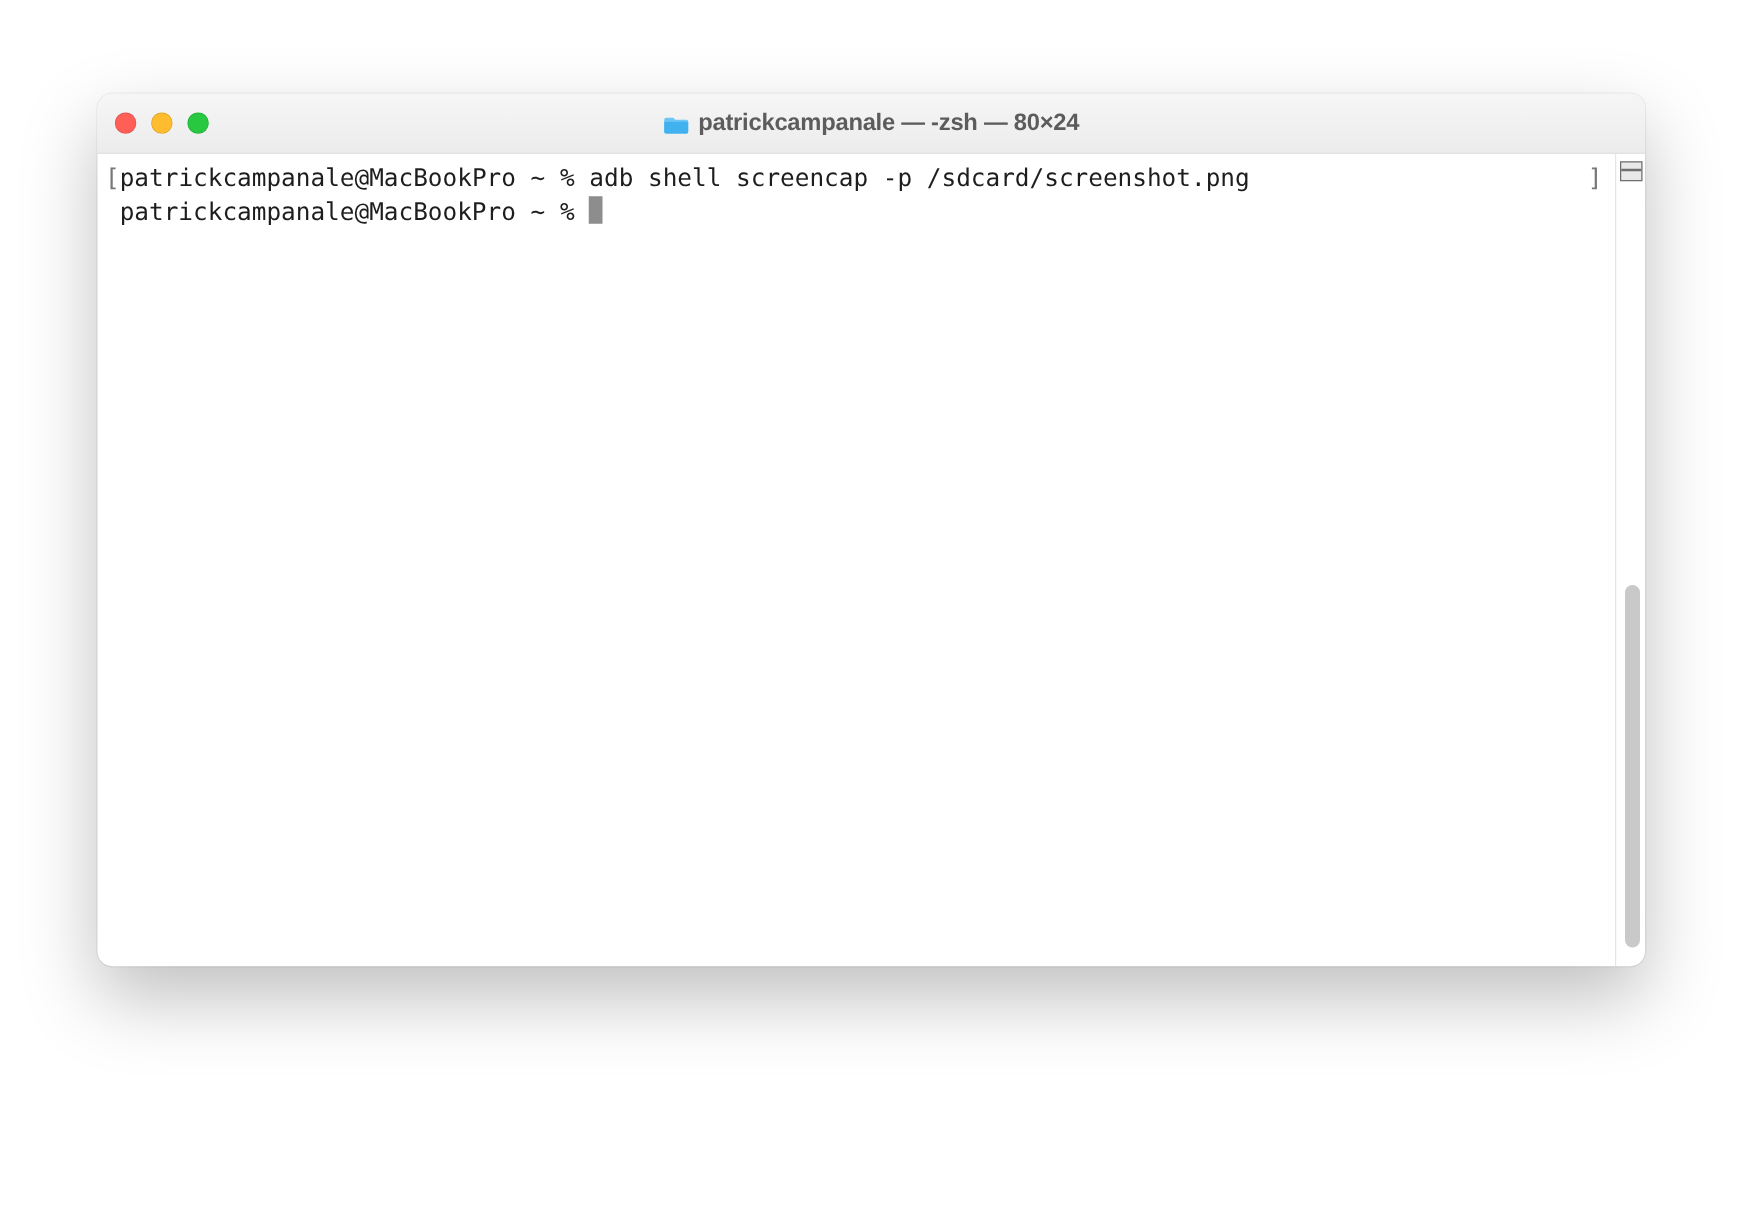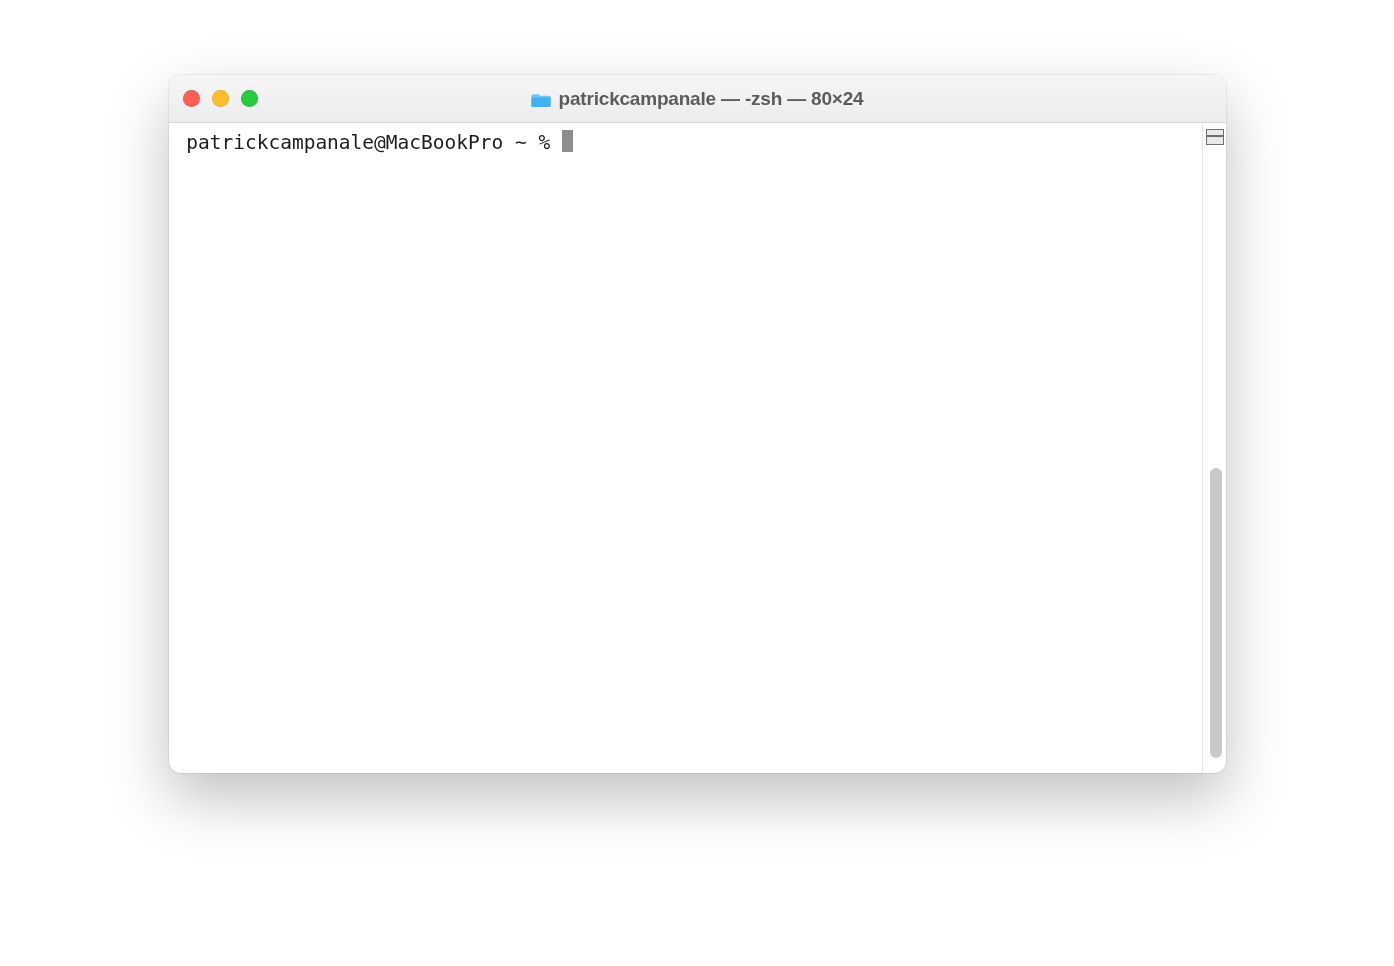--- a/index.html
+++ b/index.html
@@ -7,21 +7,21 @@
       width: 1394px;
       height: 966px;
       background: #ffffff;
       display: flex;
       align-items: flex-start;
       justify-content: center;
       padding-top: 75px;
       font-family: -apple-system, BlinkMacSystemFont, "Helvetica Neue", sans-serif;
     }
     .window {
-      width: 1057px;
+      width: 1238px;
       height: 698px;
       background: #ffffff;
       border-radius: 12px;
       box-shadow: 0 25px 60px rgba(0,0,0,0.25), 0 0 0 1px rgba(0,0,0,0.06);
       overflow: hidden;
       display: flex;
       flex-direction: column;
       position: relative;
     }
     .titlebar {
@@ -132,21 +132,21 @@
         <svg viewBox="0 0 24 20" width="20" height="16">
           <path d="M2 4 h7 l2 2 h11 a2 2 0 0 1 2 2 v10 a2 2 0 0 1 -2 2 h-20 a2 2 0 0 1 -2 -2 v-12 a2 2 0 0 1 2 -2 z" fill="#6ec6f5"></path>
           <path d="M0 8 h24 v10 a2 2 0 0 1 -2 2 h-20 a2 2 0 0 1 -2 -2 z" fill="#41b2ef"></path>
         </svg>
       </span>
       <span class="title-text">patrickcampanale — -zsh — 80×24</span>
     </div>
   </div>
 
   <div class="body">
-    <div class="terminal"><span class="line"><span> patrickcampanale@MacBookPro ~ % </span><span class="cursor"></span></span></div>
+    <div class="terminal"><span class="line"><span class="prompt-open">[</span><span>patrickcampanale@MacBookPro ~ % </span><span>adb shell screencap -p /sdcard/screenshot.png</span><span class="prompt-close">]</span></span><span class="line"><span> patrickcampanale@MacBookPro ~ % </span><span class="cursor"></span></span></div>
 
     <div class="scrollgutter">
       <span class="altscreen-icon"></span>
       <span class="scrollbar-thumb"></span>
     </div>
   </div>
 
 </div>
 
 </body></html>

